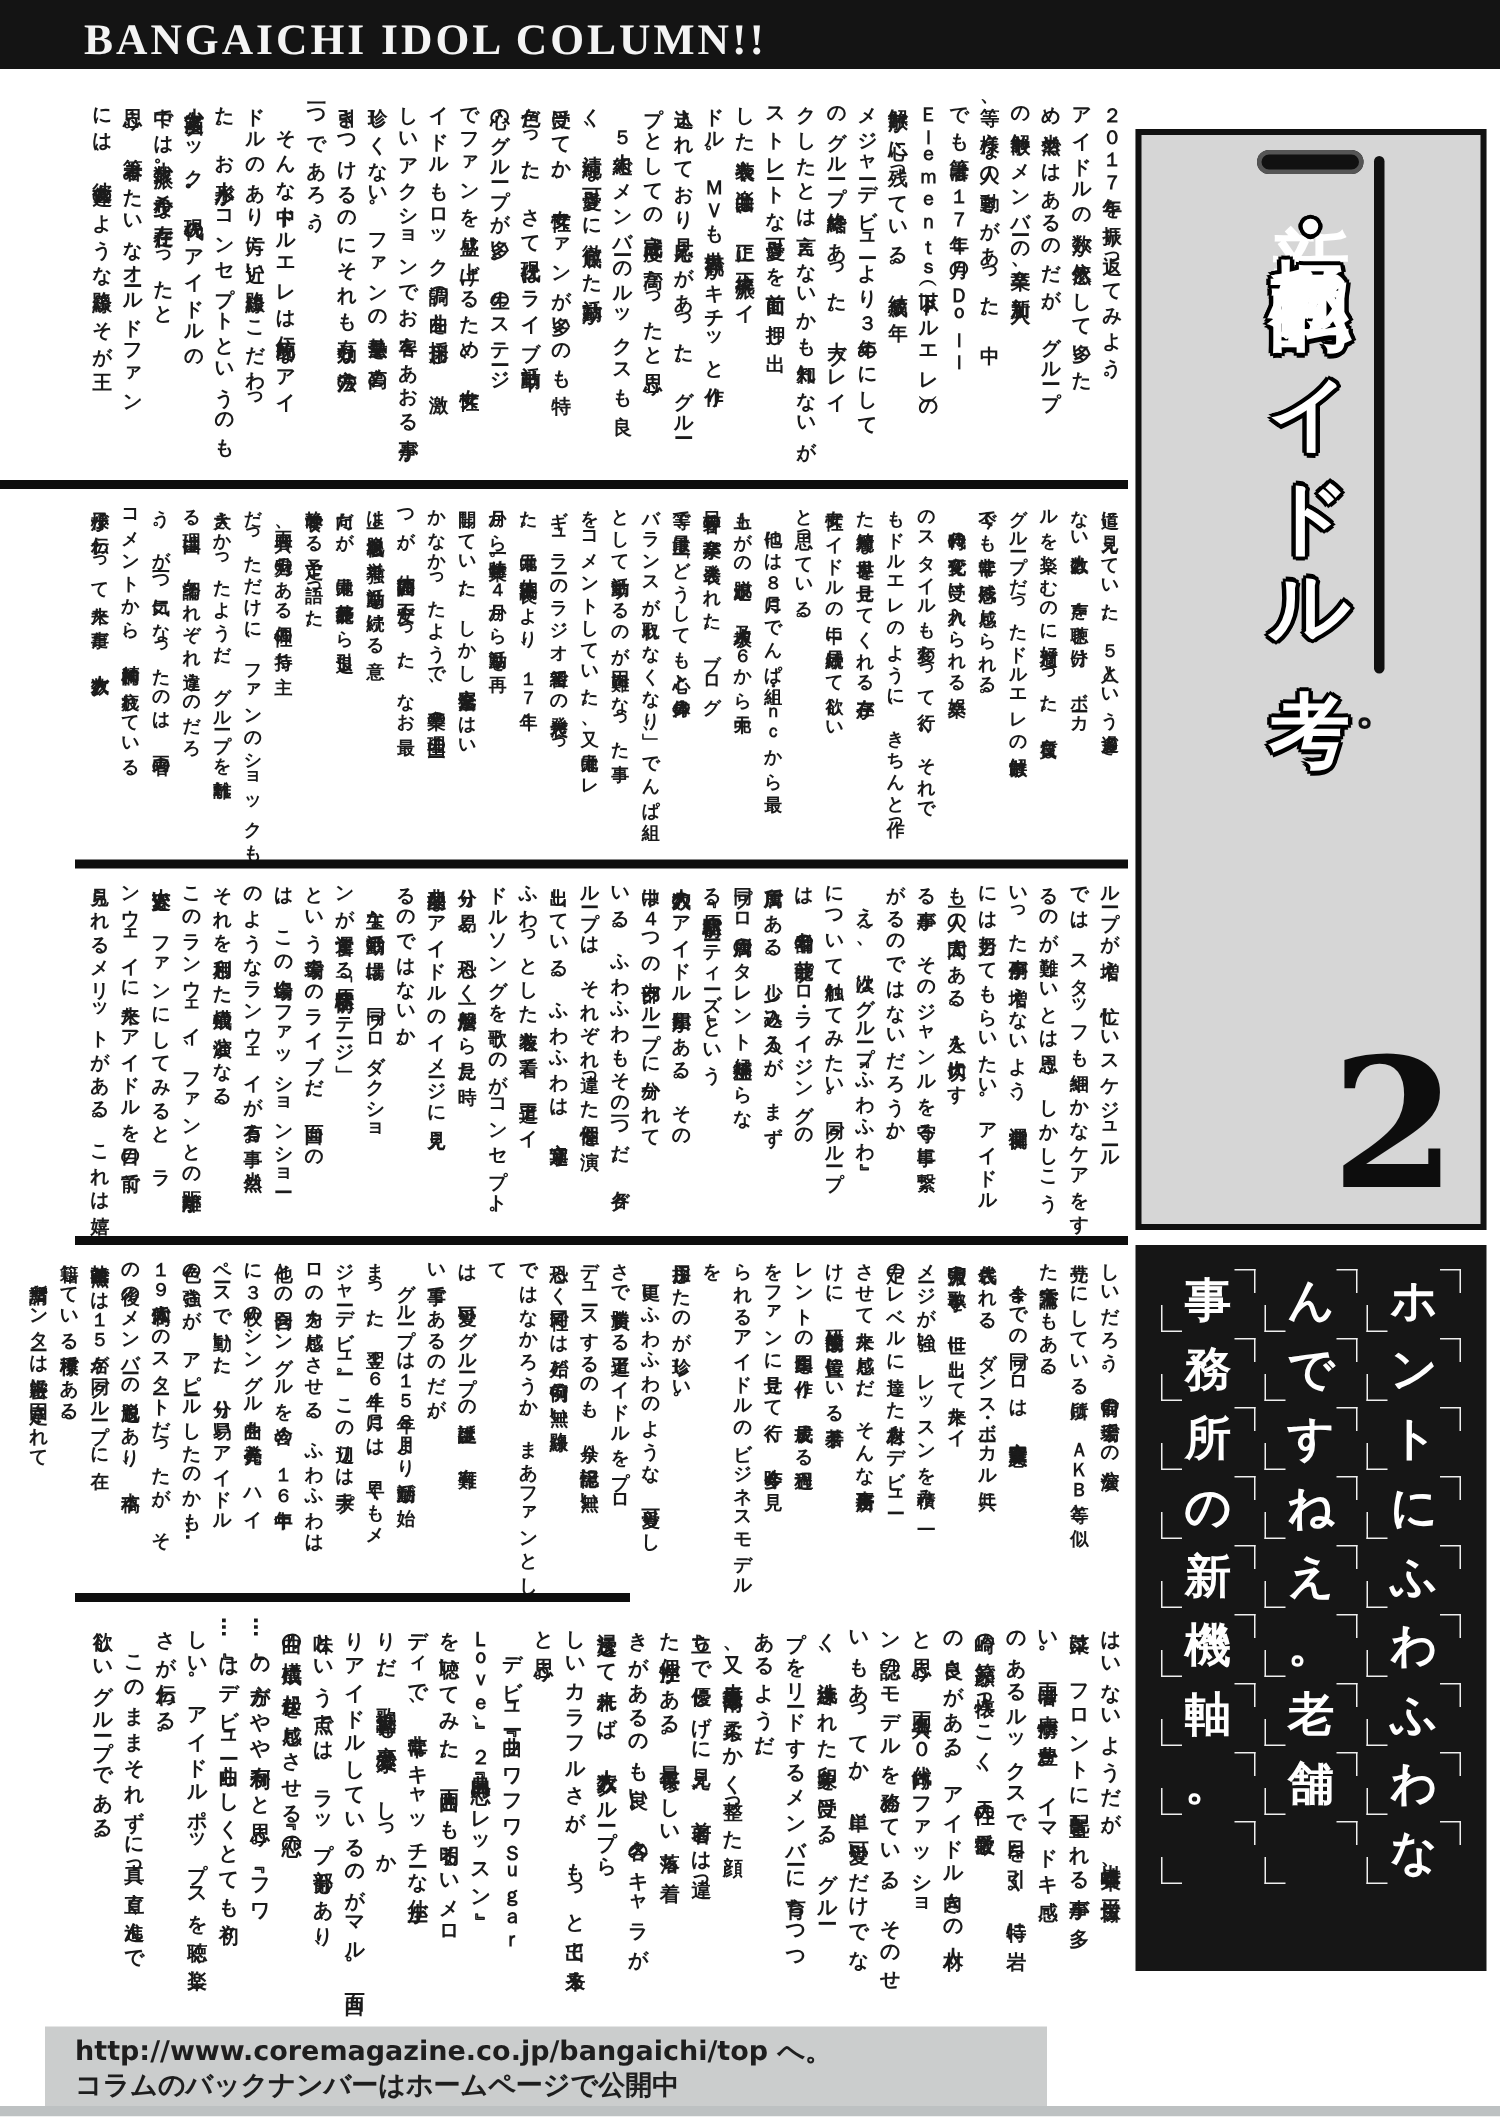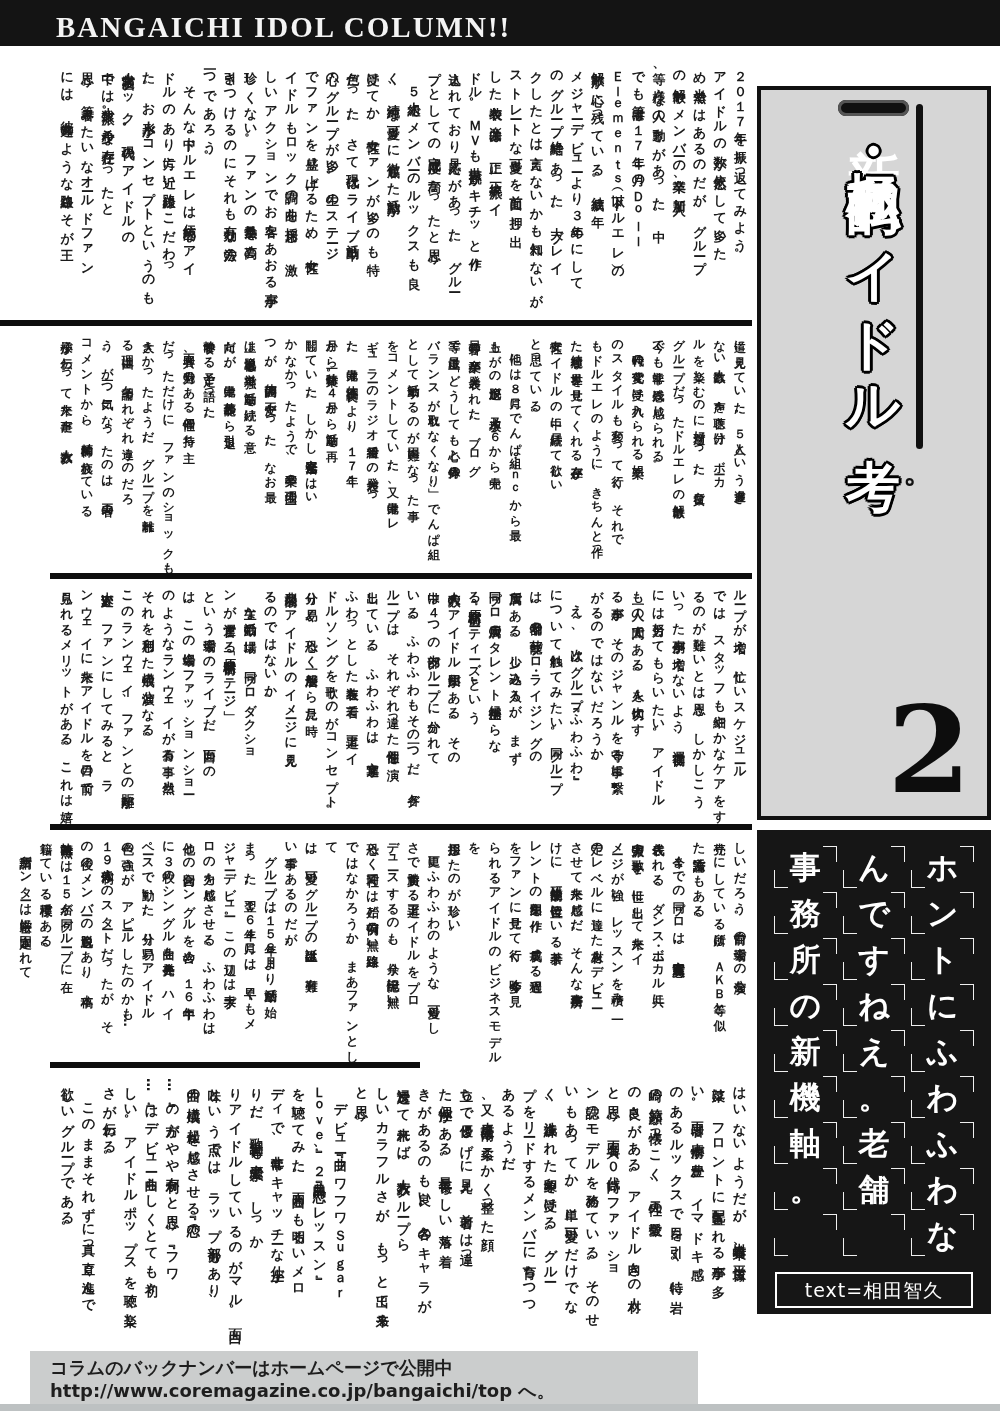--- a/index.html
+++ b/index.html
@@ -267,21 +267,20 @@
     <span class="scell">事</span>
     <span class="scell">務</span>
     <span class="scell">所</span>
     <span class="scell">の</span>
     <span class="scell">新</span>
     <span class="scell">機</span>
     <span class="scell">軸</span>
     <span class="scell">。</span>
     <span class="scell"></span>
   </div>
-  <div class="credit">text=相田智久</div>
 </div>
 
 <div class="footerbox">
+  <div>http://www.coremagazine.co.jp/bangaichi/top へ。</div>
   <div>コラムのバックナンバーはホームページで公開中</div>
-  <div>http://www.coremagazine.co.jp/bangaichi/top へ。</div>
 </div>
 
 <div class="page-edge"></div>
 
 </body></html>

